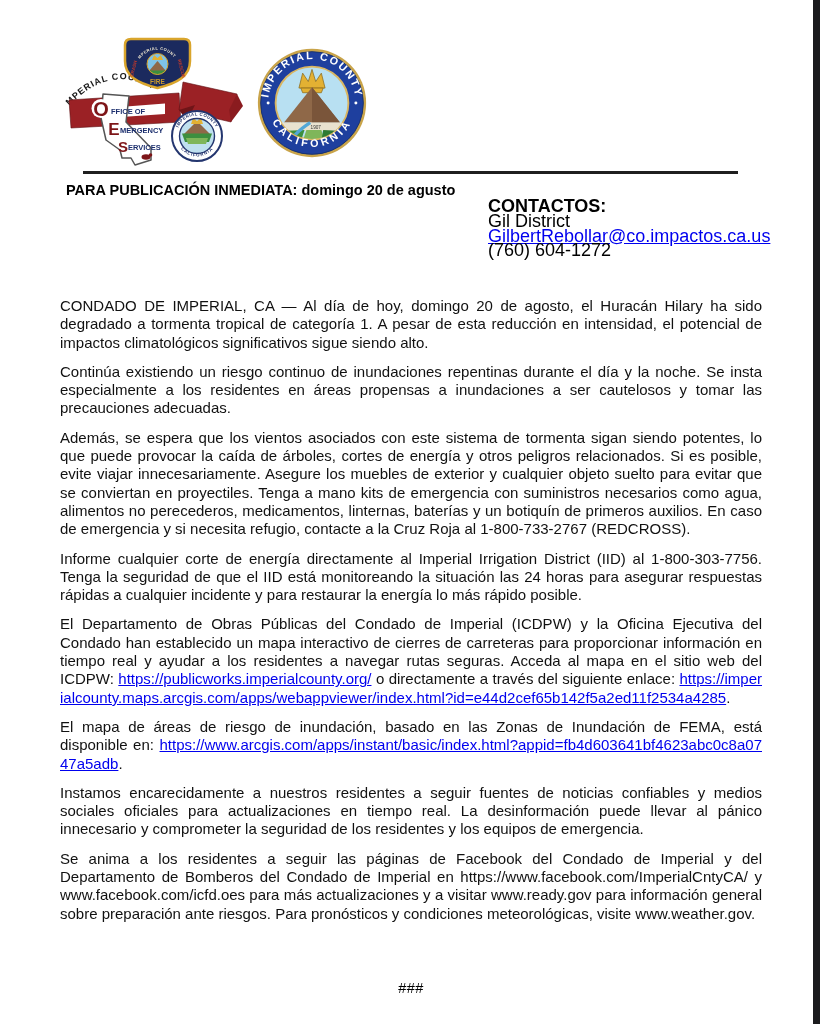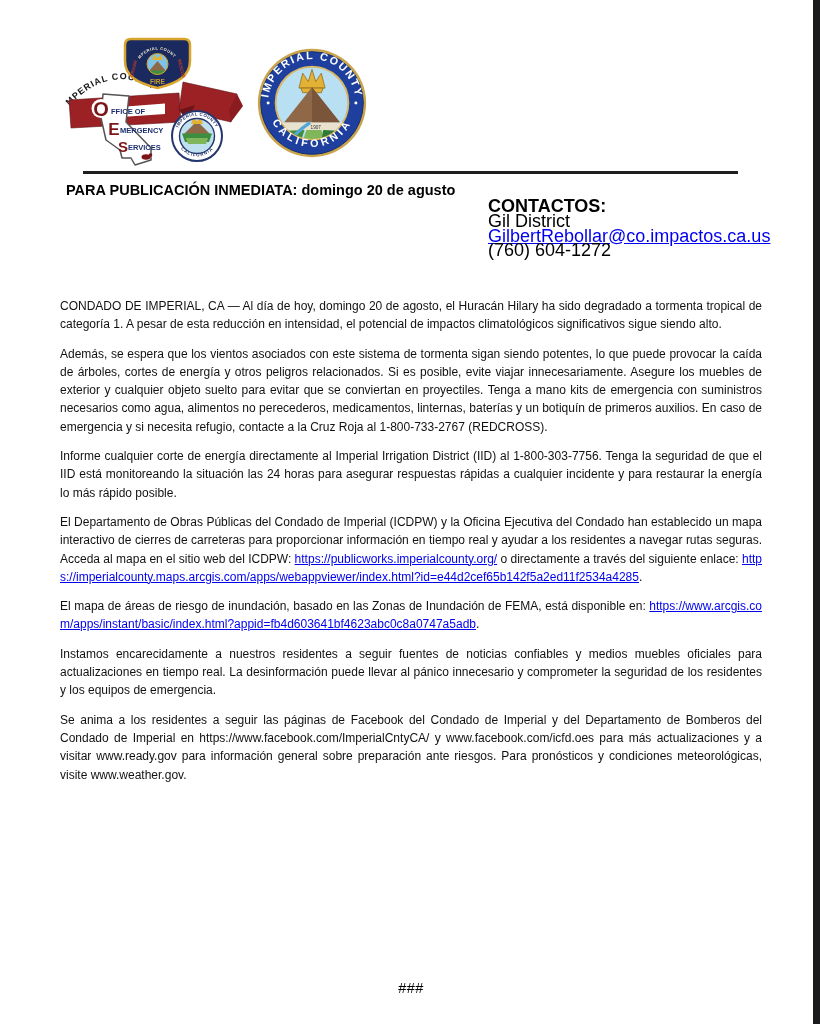--- a/index.html
+++ b/index.html
@@ -41,21 +41,21 @@
   .contacts a{display:block;}
 
   .doc-title{
     position:absolute;left:60px;top:242px;width:702px;
     text-align:center;font-size:15.5px;font-weight:bold;line-height:20px;color:#000;
   }
   .doc-title span{display:block;}
 
   .body{
     position:absolute;left:60px;top:297px;width:702px;
-    font-size:12px;line-height:18.3px;text-align:justify;color:var(--text-black);
+    font-size:15px;line-height:18.3px;text-align:justify;color:var(--text-black);
   }
   .body p{margin:0 0 11px 0;}
   .body a{overflow-wrap:anywhere;word-break:break-all;}
 
   .footer-mark{
     position:absolute;left:60px;top:980px;width:702px;
     text-align:center;font-size:14.5px;color:#000;letter-spacing:.5px;
   }
   .scroll-strip{position:absolute;right:0;top:0;width:7px;height:1024px;background:var(--scrollbar-dark);}
   svg text{font-family:"Liberation Sans",sans-serif;}
@@ -187,24 +187,25 @@
   <div class="contacts">
     <div class="c-label">CONTACTOS:</div>
     <div>Gil District</div>
     <a href="#" class="doc-link">GilbertRebollar@co.impactos.ca.us</a>
     <div>(760) 604-1272</div>
   </div>
 
 
   <div class="body">
       <p><span>CONDADO DE IMPERIAL, CA — Al día de hoy, domingo 20 de agosto, el Huracán Hilary ha sido degradado a tormenta tropical de categoría 1. A pesar de esta reducción en intensidad, el potencial de impactos climatológicos significativos sigue siendo alto.</span></p>
+      <p><span>Continúa existiendo un riesgo continuo de inundaciones repentinas durante el día y la noche. Se insta especialmente a los residentes en áreas propensas a inundaciones a ser cautelosos y tomar las precauciones adecuadas.</span></p>
       <p><span>Además, se espera que los vientos asociados con este sistema de tormenta sigan siendo potentes, lo que puede provocar la caída de árboles, cortes de energía y otros peligros relacionados. Si es posible, evite viajar innecesariamente. Asegure los muebles de exterior y cualquier objeto suelto para evitar que se conviertan en proyectiles. Tenga a mano kits de emergencia con suministros necesarios como agua, alimentos no perecederos, medicamentos, linternas, baterías y un botiquín de primeros auxilios. En caso de emergencia y si necesita refugio, contacte a la Cruz Roja al 1-800-733-2767 (REDCROSS).</span></p>
       <p><span>Informe cualquier corte de energía directamente al Imperial Irrigation District (IID) al 1-800-303-7756. Tenga la seguridad de que el IID está monitoreando la situación las 24 horas para asegurar respuestas rápidas a cualquier incidente y para restaurar la energía lo más rápido posible.</span></p>
       <p><span>El Departamento de Obras Públicas del Condado de Imperial (ICDPW) y la Oficina Ejecutiva del Condado han establecido un mapa interactivo de cierres de carreteras para proporcionar información en tiempo real y ayudar a los residentes a navegar rutas seguras. Acceda al mapa en el sitio web del ICDPW: </span><a href="#" class="doc-link">https://publicworks.imperialcounty.org/</a><span> o directamente a través del siguiente enlace: </span><a href="#" class="doc-link">https://imperialcounty.maps.arcgis.com/apps/webappviewer/index.html?id=e44d2cef65b142f5a2ed11f2534a4285</a><span>.</span></p>
       <p><span>El mapa de áreas de riesgo de inundación, basado en las Zonas de Inundación de FEMA, está disponible en: </span><a href="#" class="doc-link">https://www.arcgis.com/apps/instant/basic/index.html?appid=fb4d603641bf4623abc0c8a0747a5adb</a><span>.</span></p>
-      <p><span>Instamos encarecidamente a nuestros residentes a seguir fuentes de noticias confiables y medios muebles oficiales para actualizaciones en tiempo real. La desinformación puede llevar al pánico innecesario y comprometer la seguridad de los residentes y los equipos de emergencia.</span></p>
+      <p><span>Instamos encarecidamente a nuestros residentes a seguir fuentes de noticias confiables y medios sociales oficiales para actualizaciones en tiempo real. La desinformación puede llevar al pánico innecesario y comprometer la seguridad de los residentes y los equipos de emergencia.</span></p>
       <p><span>Se anima a los residentes a seguir las páginas de Facebook del Condado de Imperial y del Departamento de Bomberos del Condado de Imperial en https://www.facebook.com/ImperialCntyCA/ y www.facebook.com/icfd.oes para más actualizaciones y a visitar www.ready.gov para información general sobre preparación ante riesgos. Para pronósticos y condiciones meteorológicas, visite www.weather.gov.</span></p>
     </div>
 
   <div class="footer-mark">###</div>
 
   <div class="scroll-strip"></div>
 </div>
 
 </body></html>

